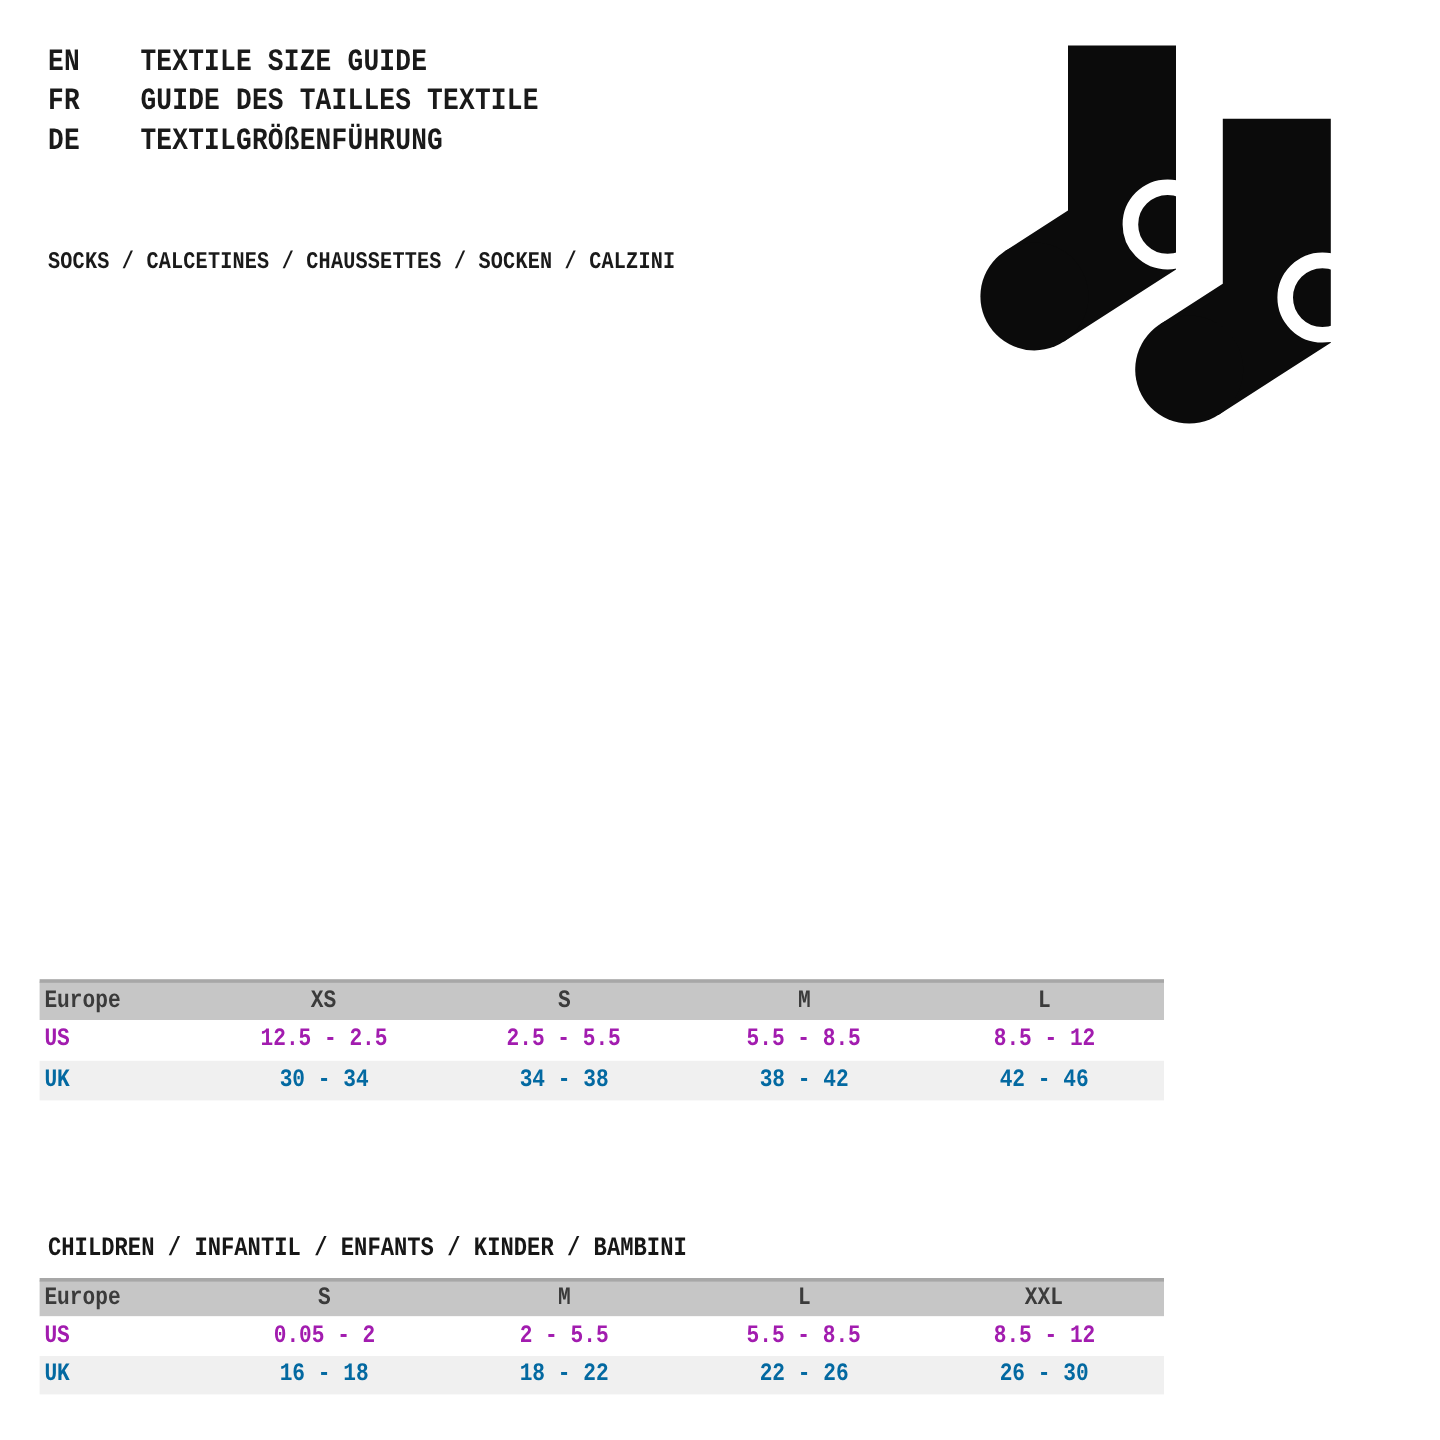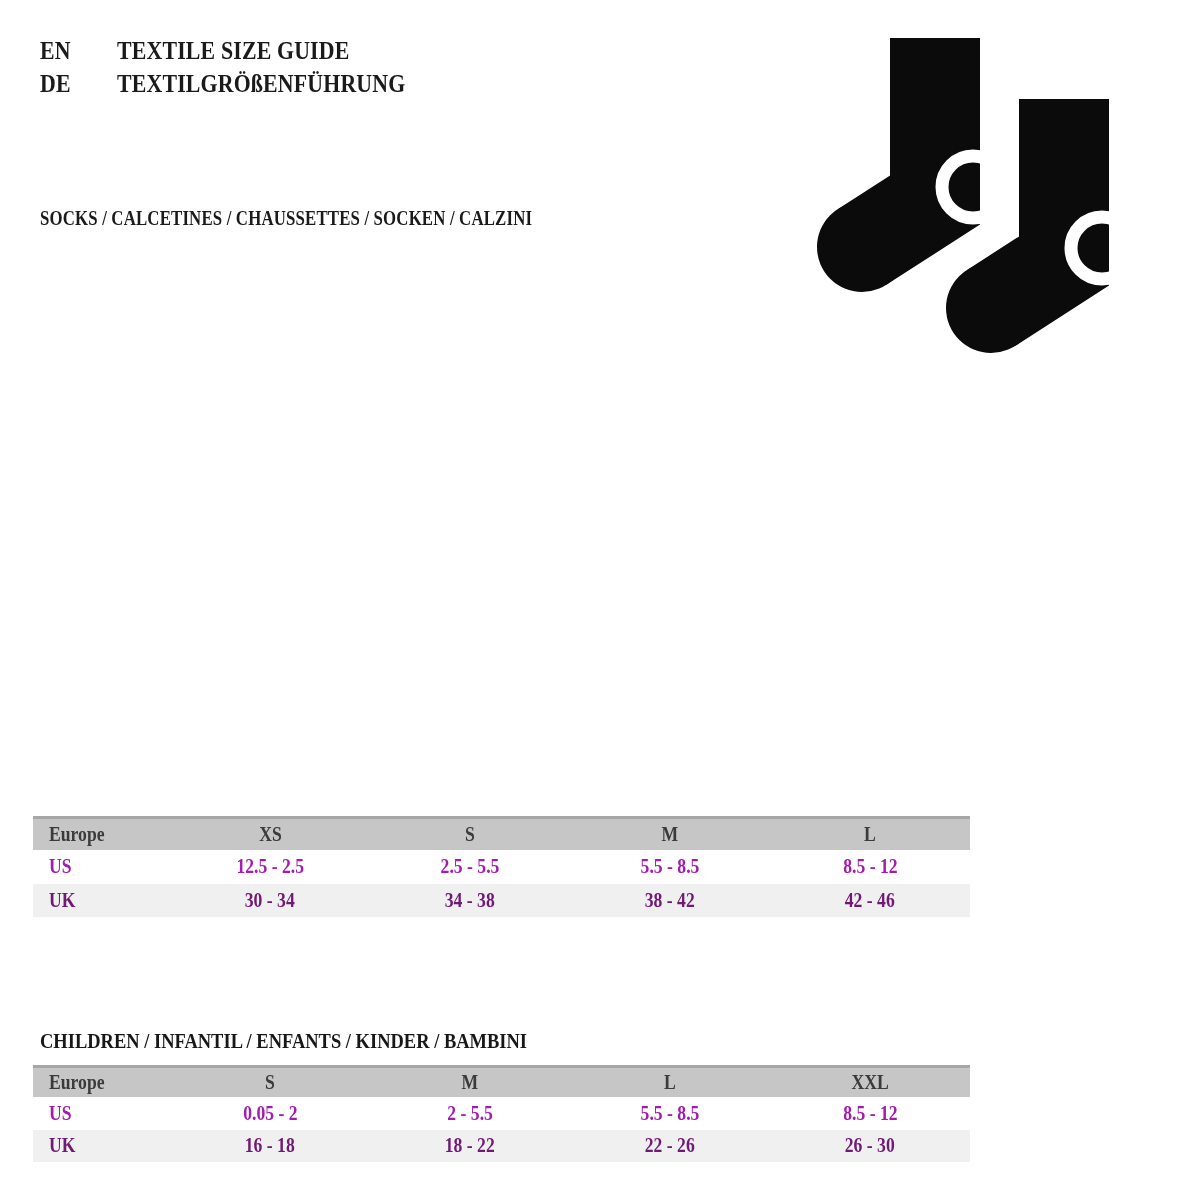--- a/index.html
+++ b/index.html
@@ -6,21 +6,21 @@
     margin: 0;
     padding: 0;
     background: #ffffff;
   }
   .canvas {
     position: relative;
     width: 1128px;
     height: 1200px;
     background: #ffffff;
     overflow: hidden;
-    font-family: Liberation Serif, serif;
+    font-family: Liberation Mono, monospace;
     color: #1a1a1a;
   }
   
   .cond {
     display: inline-block;
     transform: scaleX(0.84);
     transform-origin: 0 50%;
     white-space: nowrap;
   }
   .cond-c {
@@ -100,45 +100,49 @@
     background: #c6c6c6;
     border-top: 3px solid #a7a7a7;
     color: #3b3b3b;
   }
   table.size-table td {
     padding: 0;
     vertical-align: middle;
   }
   table.size-table td.lbl {
     text-align: left;
-    padding-left: 16px;
+    padding-left: 4px;
   }
   table.size-table td.val {
     text-align: center;
   }
   table.size-table tr { height: 33px; }
   .size-section.men tr.hdr { height: 32px; }
   .size-section.men tr.r0  { height: 34px; }
   .size-section.men tr.r1  { height: 33px; }
   .size-section.children tr.hdr { height: 30px; }
   .size-section.children tr.r0  { height: 33px; }
   .size-section.children tr.r1  { height: 32px; }
 
   tr.r0 { background: #ffffff; color: #a21caf; }
-  tr.r1 { background: #f0f0f0; color: #701a75; }
+  tr.r1 { background: #f0f0f0; color: #0369a1; }
 </style>
 </head>
 <body>
 
 <div class="canvas">
 
   <div class="lang-block">
     <div class="lang-row">
       <span class="lang-code"><span class="cond">EN</span></span>
       <span class="cond">TEXTILE SIZE GUIDE</span>
+    </div>
+    <div class="lang-row">
+      <span class="lang-code"><span class="cond">FR</span></span>
+      <span class="cond">GUIDE DES TAILLES TEXTILE</span>
     </div>
     <div class="lang-row">
       <span class="lang-code"><span class="cond">DE</span></span>
       <span class="cond">TEXTILGRÖßENFÜHRUNG</span>
     </div>
   </div>
 
   <div class="product-line">
     <span class="cond">SOCKS / CALCETINES / CHAUSSETTES / SOCKEN / CALZINI</span>
   </div>

